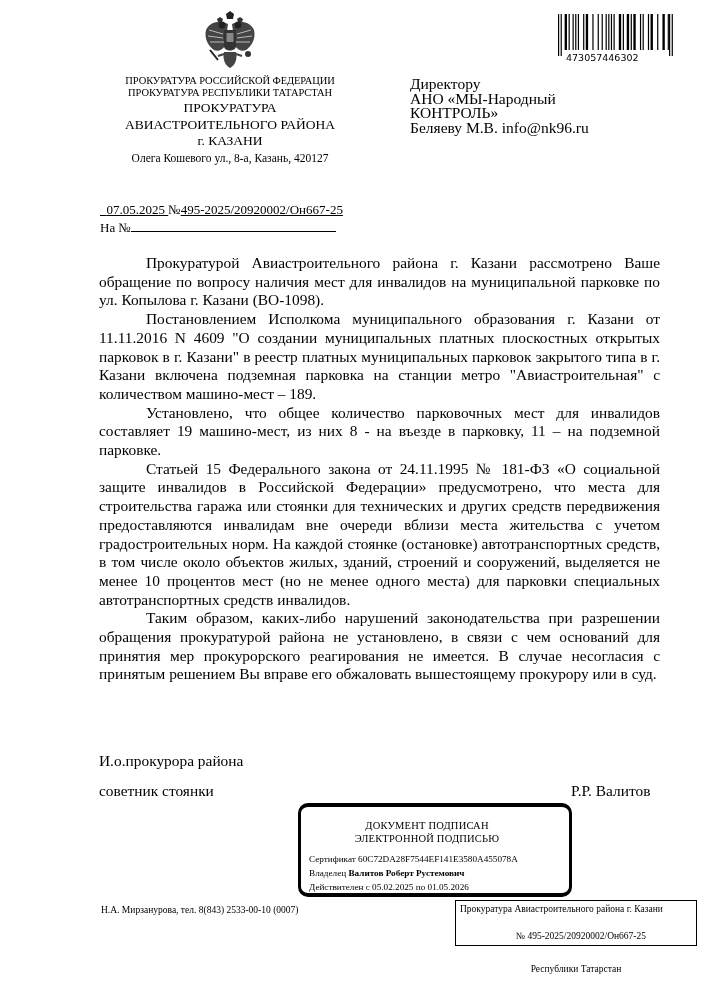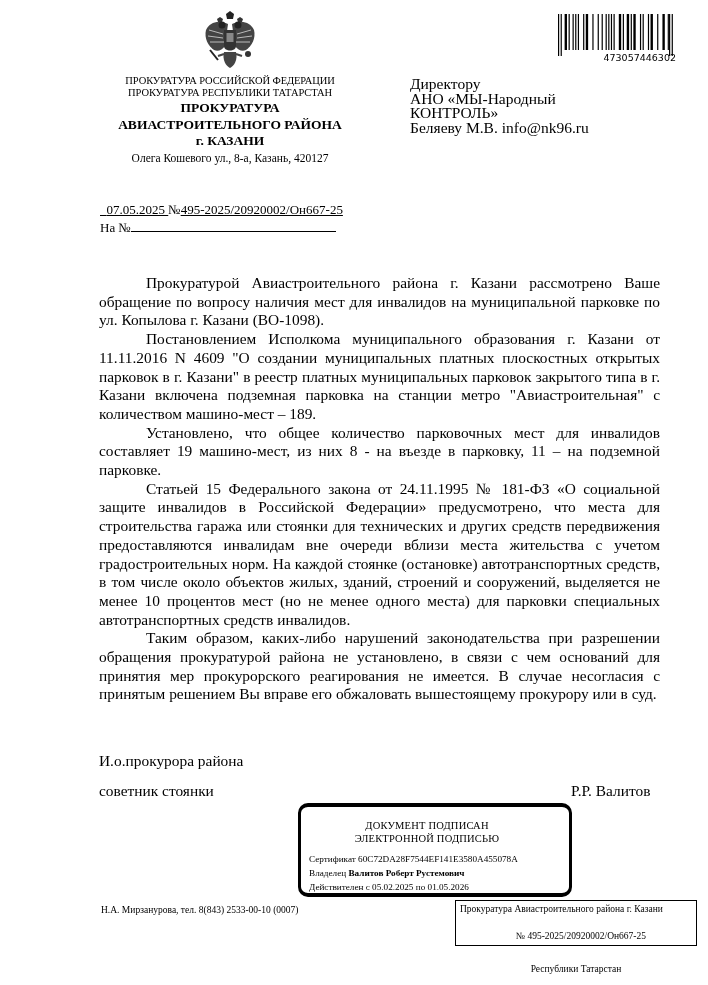--- a/index.html
+++ b/index.html
@@ -3,38 +3,38 @@
 <meta charset="utf-8">
 <style>
   html, body { margin: 0; padding: 0; background: #ffffff; }
   body { width: 708px; height: 985px; position: relative; overflow: hidden;
          font-family: "Liberation Serif", serif; color: #000; }
   .abs { position: absolute; }
 
   
   .emblem { left: 198px; top: 10px; width: 64px; height: 62px; }
   .hdr-small { left: 100px; width: 260px; text-align: center; font-size: 10.5px; line-height: 12px; letter-spacing: -0.1px; }
-  .hdr-big { left: 95px; width: 270px; text-align: center; font-size: 13.5px; font-weight: bold; line-height: 16px; }
+  .hdr-big { left: 95px; width: 270px; text-align: center; font-size: 13.5px; font-weight: normal; line-height: 16px; }
   .hdr-addr { left: 100px; width: 260px; text-align: center; font-size: 11.5px; }
 
   
   .barcode { left: 558px; top: 14px; width: 115px; height: 42px; }
-  .barcode-nums { left: 566px; top: 52px; width: 110px; font-family: "DejaVu Sans", sans-serif; font-size: 9.5px; display: flex; justify-content: flex-end; }
+  .barcode-nums { left: 566px; top: 52px; width: 110px; font-family: "DejaVu Sans", sans-serif; font-size: 9.5px; display: flex; justify-content: flex-start; }
 
   
   .addressee { left: 410px; top: 77px; width: 260px; font-size: 15.5px; line-height: 14.5px; }
 
   
   .regline { left: 100px; top: 202px; font-size: 13px; white-space: nowrap; }
   .regline .u { text-decoration: underline; }
   .naline { left: 100px; top: 220px; font-size: 13px; white-space: nowrap; }
   .naline .blank { display: inline-block; width: 205px; border-bottom: 1px solid #000; height: 11px; vertical-align: baseline; }
 
   
-  .body { left: 99px; top: 254px; width: 561px; font-size: 15.4px; line-height: 18.7px; text-align: justify; margin-top: 20px; }
+  .body { left: 99px; top: 254px; width: 561px; font-size: 15.4px; line-height: 18.7px; text-align: justify; }
   .body p { margin: 0; text-indent: 47px; }
 
   .sig1 { left: 99px; top: 752px; font-size: 15.4px; }
   .sig2 { left: 99px; top: 782px; font-size: 15.4px; }
   .sig-name { left: 571px; top: 782px; font-size: 15.4px; white-space: nowrap; }
 
   
   .stamp { left: 298px; top: 803px; width: 268px; height: 86px;
            border: 3px solid #000; border-top-width: 4px; border-bottom-width: 4px; border-radius: 10px; }
   .stamp-title { position: absolute; left: 0; right: 16px; top: 12px; text-align: center; font-size: 10.5px; line-height: 13px; letter-spacing: 0.2px; }

